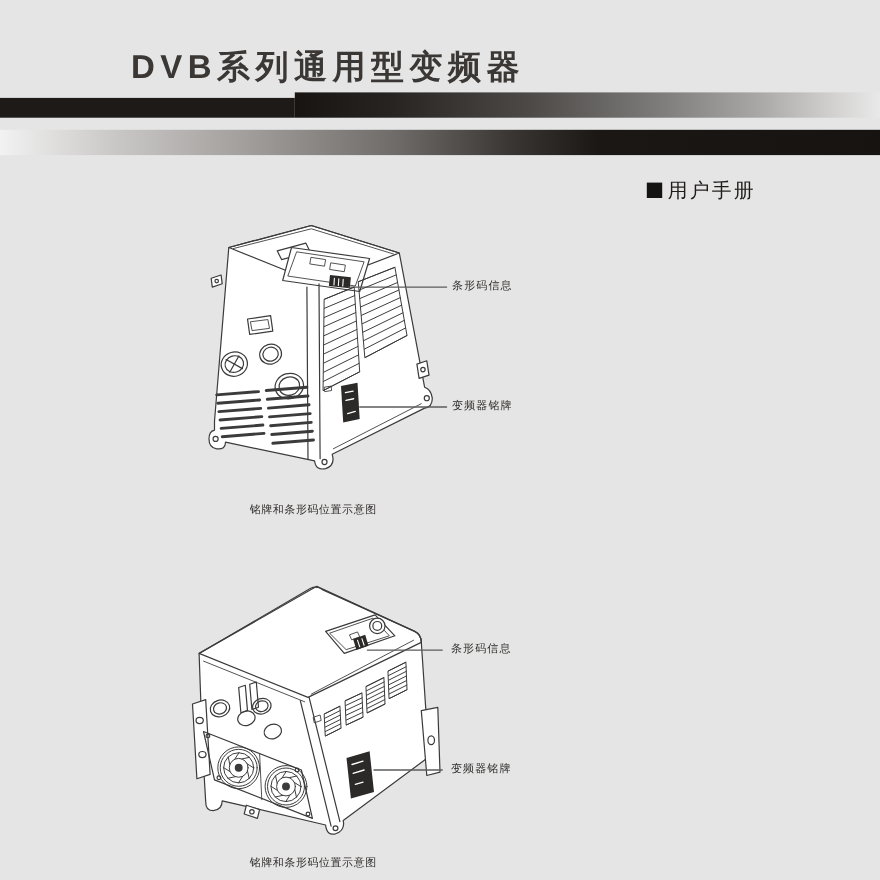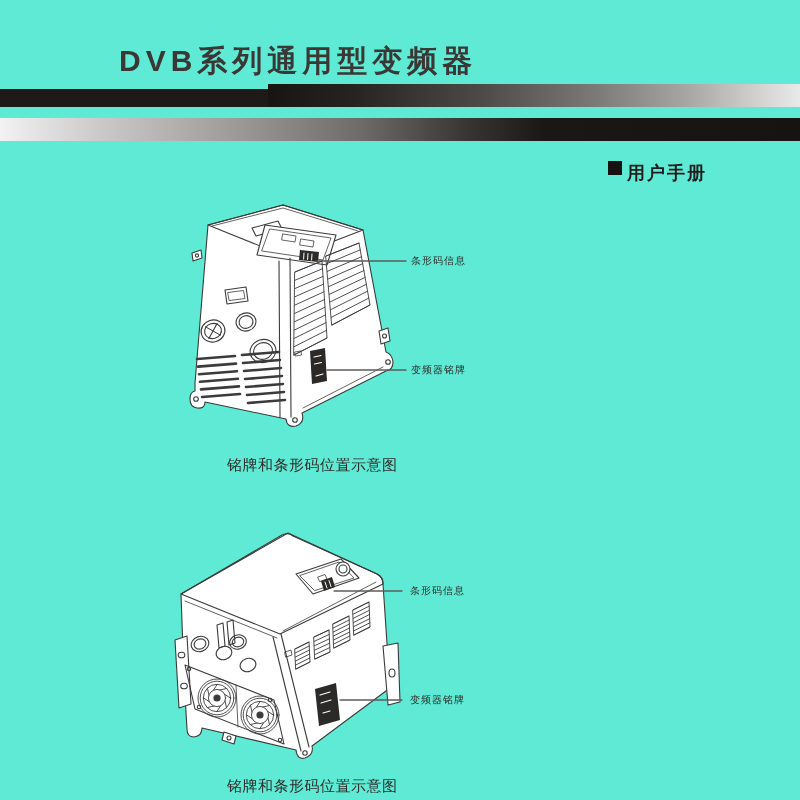--- a/index.html
+++ b/index.html
@@ -1,40 +1,40 @@
 <!DOCTYPE html>
 <html><head>
 <meta charset="utf-8">
 <style>
   html,body{margin:0;padding:0;background:#fff;}
   .page{
-    position:relative;width:800px;height:800px;background:#5eead4;overflow:hidden;
+    position:relative;width:800px;height:800px;background:#e5e5e5;overflow:hidden;
     font-family:"Liberation Sans","DejaVu Sans",sans-serif;color:#2f2d2b;
   }
   .doc-title{
     position:absolute;left:119px;top:41px;font-size:30px;font-weight:bold;
     letter-spacing:5px;color:#3a3735;white-space:nowrap;
   }
   .bar1-left{position:absolute;left:0;top:89px;width:268px;height:18px;background:#1d1a17;}
   .bar1-right{
     position:absolute;left:268px;top:84px;width:532px;height:23px;
     background:linear-gradient(90deg,#171412 0%,#262321 16%,#4c4947 40%,#7d7b79 62%,#a9a7a5 79%,#d5d4d3 93%,#e9e9e9 100%);
   }
   .bar2{
     position:absolute;left:0;top:118px;width:800px;height:23px;
     background:linear-gradient(90deg,#f2f2f2 0%,#cac8c7 13%,#a29e9c 28%,#6f6b69 45%,#3a3633 58%,#1b1714 68%,#161311 100%);
   }
   .manual{
-    position:absolute;left:588px;top:161px;display:flex;align-items:flex-start;gap:5px;
-    font-size:18px;font-weight:bold;color:#1f1d1b;letter-spacing:2px;margin-left:20px;
+    position:absolute;left:588px;top:161px;display:flex;align-items:center;gap:5px;
+    font-size:18px;font-weight:normal;color:#1f1d1b;letter-spacing:2px;
   }
   .manual .sq{width:14px;height:14px;background:#151312;display:inline-block;}
   .fig{position:absolute;}
   .lbl{position:absolute;font-size:10px;line-height:16px;letter-spacing:1px;color:#2f2d2b;white-space:nowrap;}
-  .cap{position:absolute;font-size:15px;letter-spacing:0.5px;color:#2f2d2b;white-space:nowrap;}
+  .cap{position:absolute;font-size:10px;letter-spacing:0.5px;color:#2f2d2b;white-space:nowrap;}
 </style>
 </head>
 <body>
 
 <div class="page">
 
   <div class="doc-title">DVB系列通用型变频器</div>
 
   <div class="bar1-left"></div>
   <div class="bar1-right"></div>

